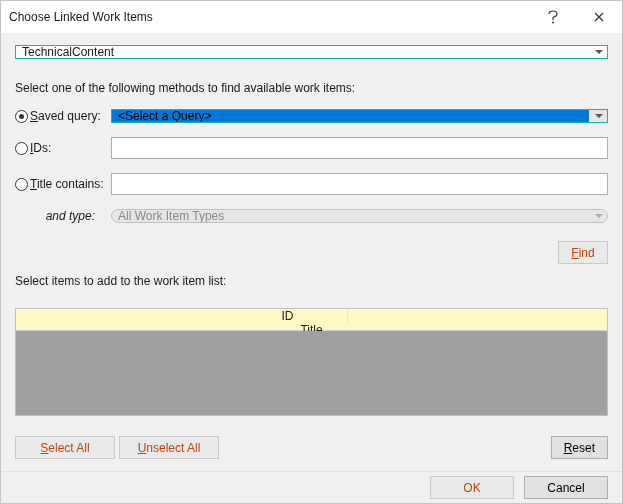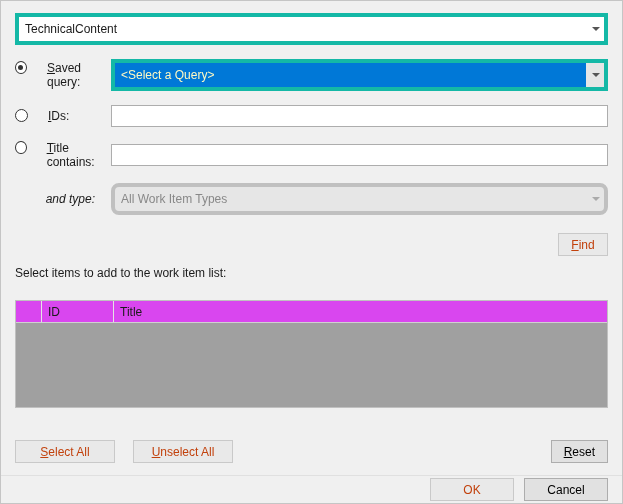--- a/index.html
+++ b/index.html
@@ -47,57 +47,57 @@
   .label-col {
     width: 96px;
     flex-shrink: 0;
   }
   .input-col { flex: 1; }
   .instr {
     margin: 8px 0 14px 0;
   }
   .combo {
     display: flex;
-    height: 32px;
-    border: 4px solid #14b8a6;
+    height: 14px;
+    border: 1px solid #14b8a6;
     background: #e6e6e6;
   }
   .combo-text {
     flex: 1;
     padding: 2px 6px;
     display: flex;
     align-items: center;
     overflow: hidden;
   }
   .combo-arrow {
     width: 18px;
     display: flex; align-items: center; justify-content: center;
     border-left: 1px solid transparent;
   }
   .combo-selected .combo-text {
     background: #0078d7;
-    color: #fef9c3;
+    color: #000000;
   }
   .combo-selected .combo-arrow {
     background: #e6e6e6;
   }
   .combo-white {
     background: #fff;
   }
   .combo-disabled {
     background: #e6e6e6;
     color: #888;
     border-color: #c0c0c0;
     border-radius: 8px;
   }
   .combo-disabled .combo-text { color: #888; }
   .radio-wrap {
     display: flex;
-    align-items: flex-start;
-    gap: 20px;
+    align-items: center;
+    gap: 2px;
   }
   .radio {
     appearance: none;
     width: 13px; height: 13px;
     border: 1px solid #333;
     border-radius: 50%;
     background: #fff;
     margin: 0;
     display: inline-flex;
     align-items: center;
@@ -142,34 +142,35 @@
   .list-label { margin-bottom: 20px; }
   .grid-wrap {
     border: 1px solid #c0c0c0;
     background: #a0a0a0;
     height: 108px;
     display: flex;
     flex-direction: column;
   }
   .grid-header {
     display: flex;
-    background: #d946ef;
+    background: #fef9c3;
     border-bottom: 1px solid #d0d0d0;
     height: 22px;
     align-items: center;
+    flex-direction: column;
   }
   .gh-check { width: 26px; border-right: 1px solid #e4e4e4; height: 100%; }
   .gh-id { width: 72px; border-right: 1px solid #e4e4e4; padding: 0 6px; height: 100%; display: flex; align-items: center; }
   .gh-title { flex: 1; padding: 0 6px; height: 100%; display: flex; align-items: center; }
   .grid-body { flex: 1; background: #a0a0a0; }
   .bottom-row {
     display: flex;
     align-items: center;
-    margin-top: 32px;
-    gap: 18px;
+    margin-top: 20px;
+    gap: 4px;
   }
   .spacer { flex: 1; }
   .footer {
     height: 44px;
     background: #f0f0f0;
     display: flex;
     align-items: center;
     justify-content: flex-end;
     gap: 10px;
     padding: 0 14px;
@@ -187,34 +188,49 @@
     text-align: right;
     padding-right: 16px;
     font-style: italic;
   }
 </style>
 </head>
 <body>
 
 <div class="dialog">
 
+  <div class="titlebar">
+    <div class="titlebar-title">Choose Linked Work Items</div>
+    <div class="titlebar-btn">
+      <svg width="10" height="14" viewBox="0 0 10 14">
+        <path d="M1 4 Q1 1 5 1 Q9 1 9 4 Q9 6 6 7 L5 8 L5 10" fill="none" stroke="#333" stroke-width="1.2"></path>
+        <circle cx="5" cy="12.5" r="0.9" fill="#333"></circle>
+      </svg>
+    </div>
+    <div class="titlebar-btn">
+      <svg width="10" height="10" viewBox="0 0 10 10">
+        <path d="M1 1 L9 9 M9 1 L1 9" stroke="#333" stroke-width="1.2"></path>
+      </svg>
+    </div>
+  </div>
 
   <div class="body">
 
     <div class="row">
       <div class="input-col">
         <div class="combo combo-white">
           <div class="combo-text">TechnicalContent</div>
           <div class="combo-arrow">
               <div class="chev-down"></div>
             </div>
         </div>
       </div>
     </div>
 
+    <div class="instr">Select one of the following methods to find available work items:</div>
 
     <div class="row">
       <div class="label-col">
         <label class="radio-wrap">
           <input type="radio" class="radio" name="method" checked="" style="">
           <span><span class="under">S</span><span>aved query:</span></span>
         </label>
       </div>
       <div class="input-col">
         <div class="combo combo-selected">

